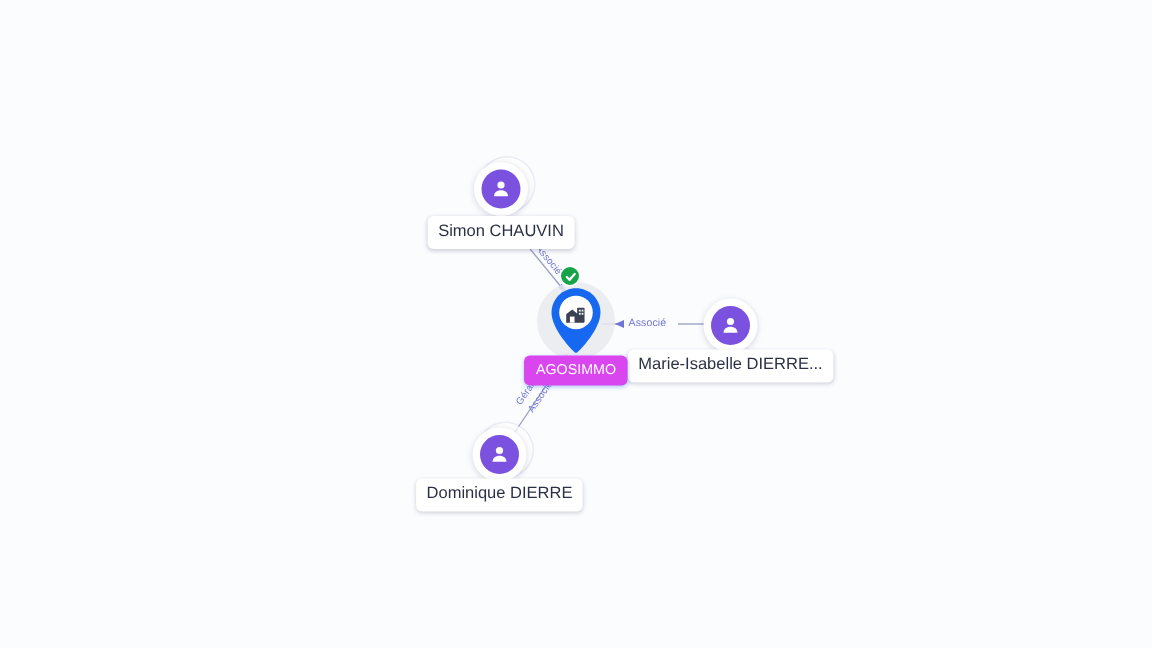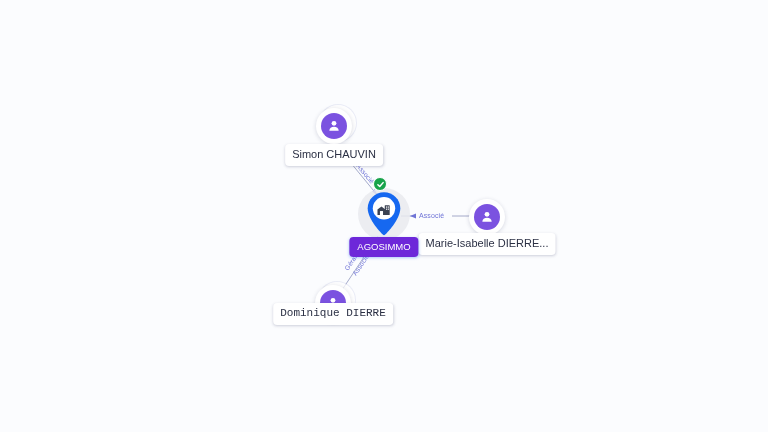--- a/index.html
+++ b/index.html
@@ -131,21 +131,21 @@
     display: flex;
     align-items: center;
     justify-content: center;
     box-sizing: border-box;
   }
   .check-badge svg { display: block; }
 
   .company-label {
     position: absolute;
     transform: translateX(-50%);
-    background: #6d28d9;
+    background: #d946ef;
     color: #ffffff;
     font-size: 9.5px;
     line-height: 1;
     font-weight: 400;
     padding: 5px 8px 5.5px 8px;
     border-radius: 4px;
     white-space: nowrap;
     box-shadow: 0 1px 3px rgba(22,104,240,.35);
   }
 </style>
@@ -200,21 +200,21 @@
 
   <div class="person-node" style="left:333px; top:303px;">
     <div class="person-ring ghost" style="left:-14px; top:-21px; width:36px; height:36px;"></div>
     <div class="person-ring"></div>
     <div class="person-circle">
       <svg width="16" height="16" viewBox="0 0 24 24" fill="#ffffff">
         <circle cx="12" cy="8" r="3.6"></circle>
         <path d="M5 19.2c0-3.7 3.1-6 7-6s7 2.3 7 6z"></path>
       </svg>
     </div>
-    <div class="node-label" style="left:0px; top:0;font-family:Liberation Mono, monospace;">Dominique DIERRE</div>
+    <div class="node-label" style="left:0px; top:16px;">Dominique DIERRE</div>
   </div>
 
   <div class="company-node" style="left:384px; top:214px;">
     <div class="company-halo"></div>
 
     <div class="pin-wrap">
       <svg width="40" height="48" viewBox="0 0 40 48">
         <path d="M20 2.2c-9.0 0-16.3 7.2-16.3 16.1 0 11.3 13.7 25.0 15.3 26.5
                  .6.5 1.4.5 2.0 0 1.6-1.5 15.3-15.2 15.3-26.5C36.3 9.4 29.0 2.2 20 2.2z" fill="#1668f0"></path>
         <circle cx="20" cy="18.3" r="11.2" fill="#ffffff"></circle>

